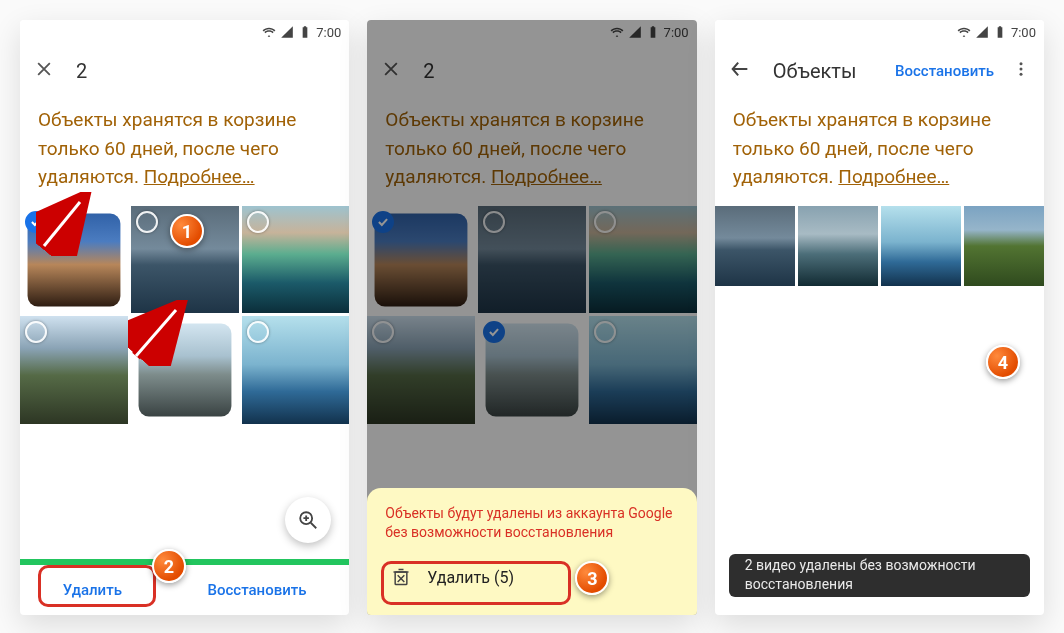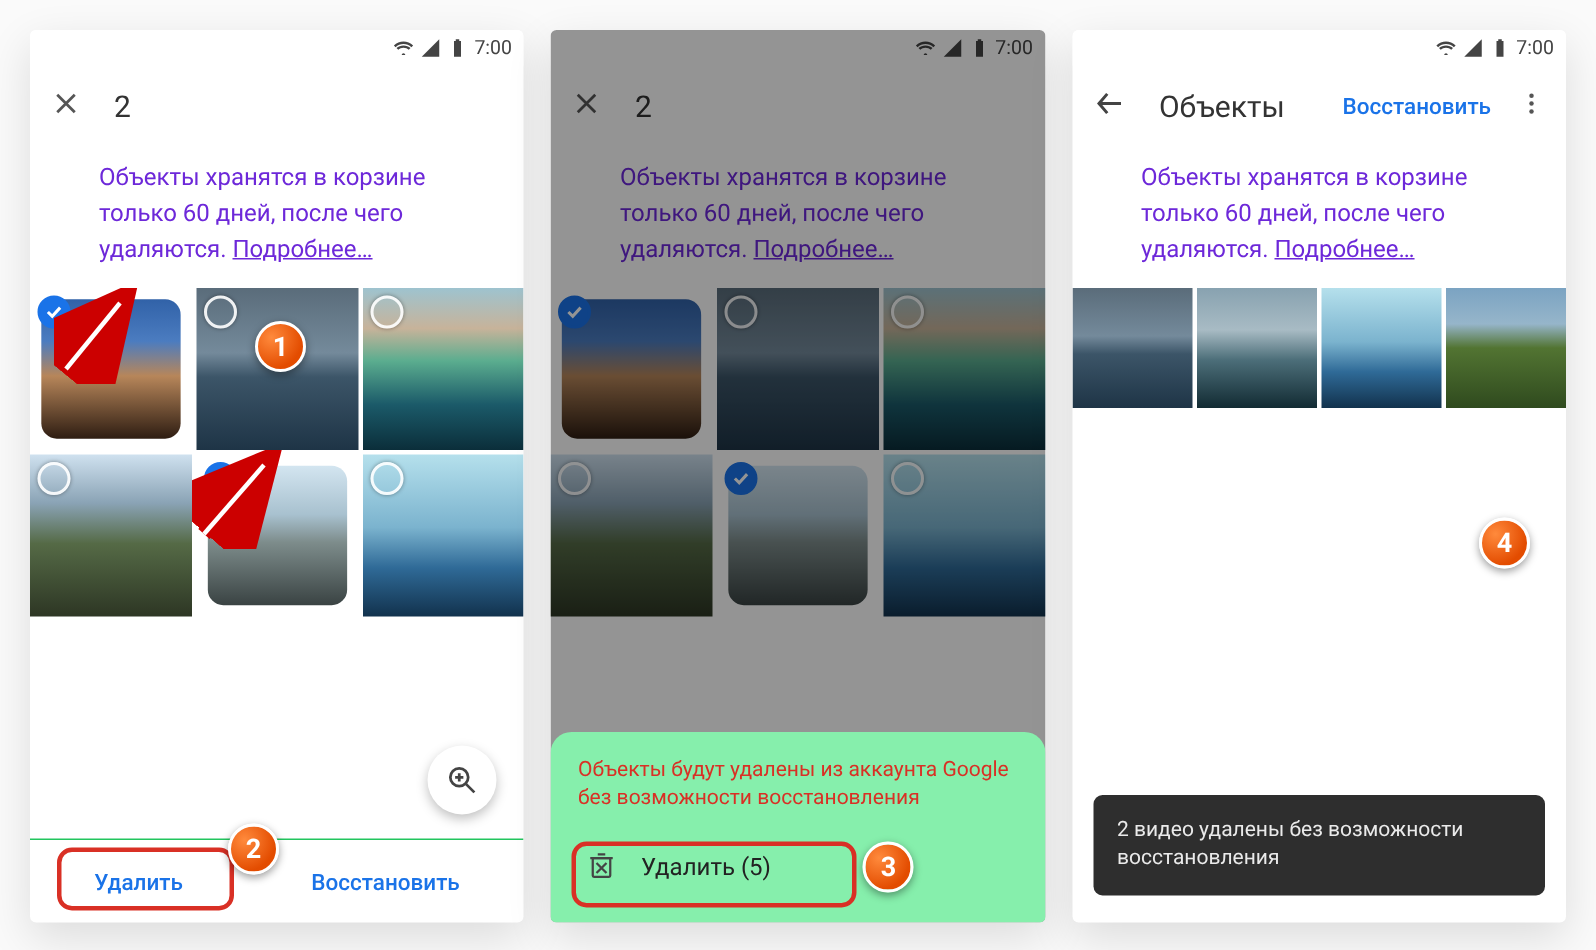--- a/index.html
+++ b/index.html
@@ -43,24 +43,23 @@
     gap: 22px;
   }
   .topbar .title {
     font-size: 20px;
     color: #333;
   }
   .topbar .right { margin-left: auto; display: flex; align-items: center; gap: 18px; }
   .restore-link { color: #1a73e8; font-size: 15px; font-weight: 500; }
   .notice {
     padding: 8px 18px 14px;
-    font-size: 16px;
-    color: #6d28d9;
+    font-size: 19px;
+    color: #a16207;
     line-height: 1.5;
-    margin-left: 28px;
   }
   .notice .more { text-decoration: underline; cursor: pointer; }
   .grid {
     display: grid;
     grid-template-columns: repeat(3, 1fr);
     gap: 3px;
   }
   .cell {
     position: relative;
     aspect-ratio: 1/1;
@@ -106,21 +105,21 @@
   .t6 { background: linear-gradient(to bottom, #b5e0ec 0%, #7bb3ce 45%, #2f6a97 70%, #12324d 100%); }
   .t7 { background: linear-gradient(to bottom, #88a2b0 0%, #a8bbc4 35%, #4c6e79 60%, #122b33 100%); }
   .t8 { background: linear-gradient(to bottom, #7ba3c2 0%, #96b5ca 30%, #527432 50%, #2f4a1e 100%); }
 
   .bottombar {
     margin-top: auto;
     height: 56px;
     display: flex;
     align-items: center;
     justify-content: space-around;
-    border-top: 1px solid #22c55e;
+    border-top: 6px solid #22c55e;
   }
   .btn-text {
     font-size: 15px;
     font-weight: 500;
     color: #1a73e8;
     padding: 10px 20px;
     border-radius: 6px;
   }
 
   .fab {
@@ -138,21 +137,21 @@
   .dim::after {
     content: "";
     position: absolute;
     inset: 0;
     background: rgba(0,0,0,.42);
     z-index: 3;
   }
   .sheet {
     position: absolute;
     left: 0; right: 0; bottom: 0;
-    background: #86efac;
+    background: #fef9c3;
     border-radius: 14px 14px 0 0;
     padding: 16px 18px 18px;
     z-index: 4;
     margin-top: 40px;
   }
   .sheet .warn {
     color: #d93025;
     font-size: 14px;
     line-height: 1.4;
     margin-bottom: 14px;
@@ -165,21 +164,21 @@
     border-radius: 6px;
     font-size: 16px;
     color: #222;
   }
 
   .toast {
     position: absolute;
     left: 14px; right: 14px; bottom: 18px;
     background: #2e2e2e;
     color: #eaeaea;
-    padding: 14px 16px;
+    padding: 2px 16px;
     border-radius: 6px;
     font-size: 14px;
     line-height: 1.4;
   }
 
   
   .arrow {
     position: absolute;
     z-index: 5;
     pointer-events: none;

